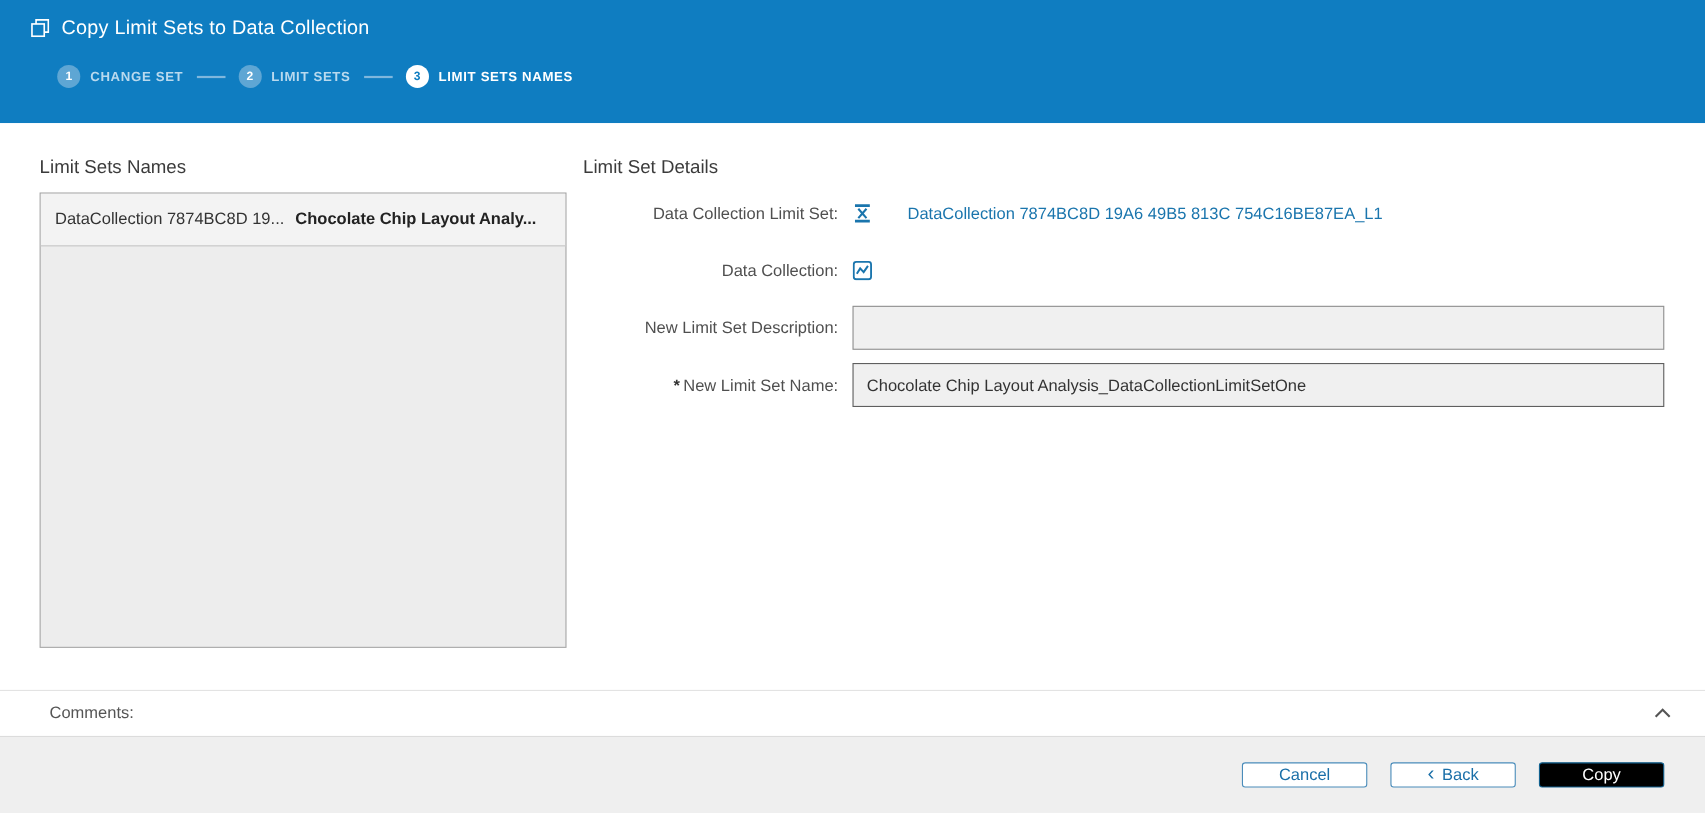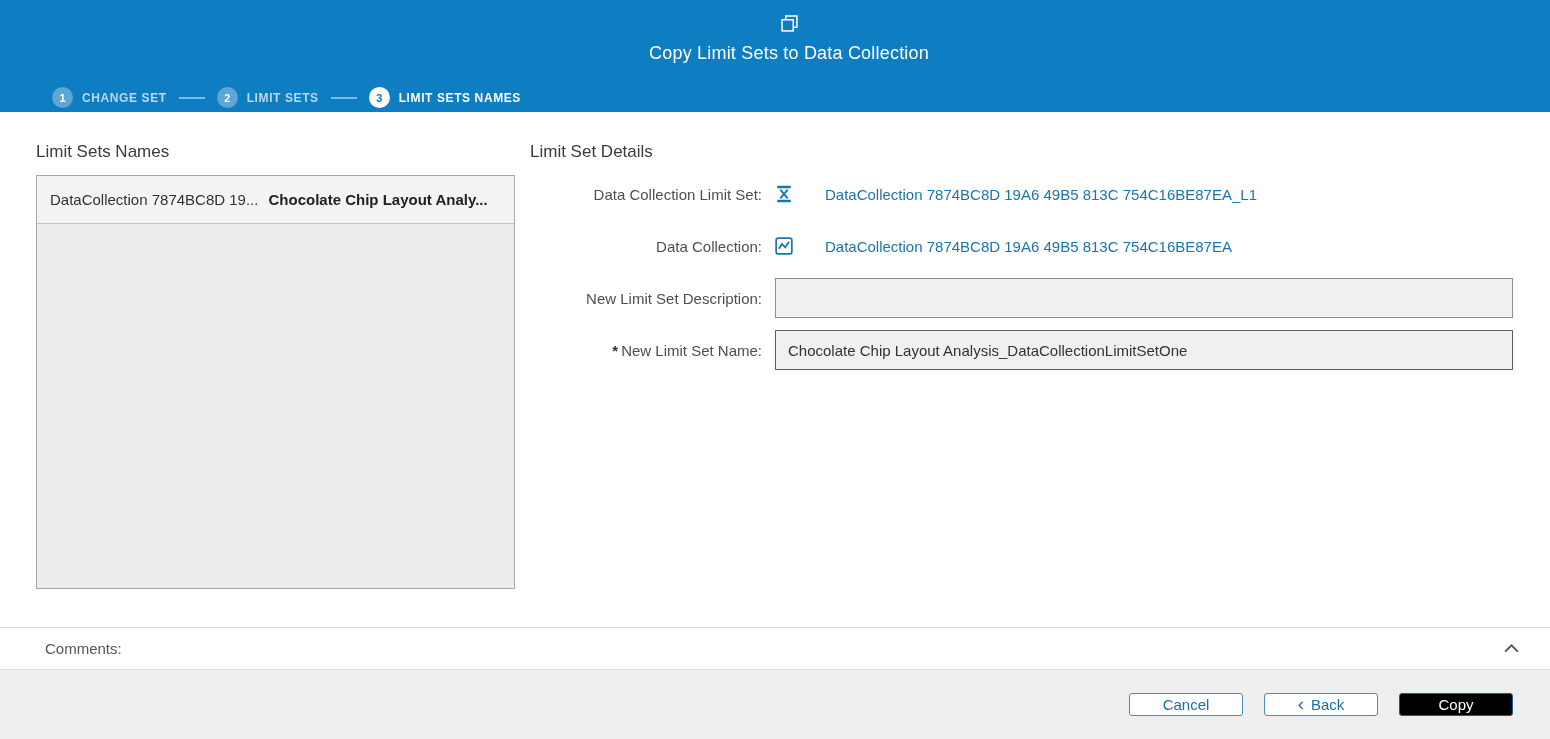--- a/index.html
+++ b/index.html
@@ -7,21 +7,21 @@
   body {
     width: 1550px; height: 739px;
     font-family: "Liberation Sans", sans-serif;
     background: #ffffff;
     overflow: hidden;
   }
   .app { display: flex; flex-direction: column; width: 1550px; height: 739px; }
 
   
   .topbar { flex: none; height: 112px; background: #0f7dc1; }
-  .title-row { display: flex; align-items: center; gap: 11px; padding: 15px 0 0 28px; color: #fff; flex-direction: column; }
+  .title-row { display: flex; align-items: center; gap: 11px; padding: 15px 0 0 28px; color: #fff; }
   .title-row h1 { font-size: 18px; font-weight: 400; margin: 0; letter-spacing: 0.2px; }
 
   .steps { display: flex; align-items: center; margin: 23px 0 0 52px; }
   .step { display: flex; align-items: center; gap: 9px; cursor: pointer; }
   .circle {
     width: 21px; height: 21px; border-radius: 50%;
     display: flex; align-items: center; justify-content: center;
     font-size: 11px; font-weight: 700; flex: none;
   }
   .step.done .circle { background: #5ea6d4; color: #ffffff; }
@@ -147,21 +147,20 @@
 
         <div class="frow">
           <div class="flabel">Data Collection:</div>
           <div class="fval">
             <span class="type-icon">
               <svg width="18" height="18" viewBox="0 0 16 16">
                 <rect x="1" y="1" width="14" height="14" rx="2" fill="none" stroke="#1a75ad" stroke-width="1.5"></rect>
                 <polyline points="3.5,10.5 6.2,6.2 9,9.2 12.5,4.2" fill="none" stroke="#1a75ad" stroke-width="1.6"></polyline>
               </svg>
             </span>
-            <a class="obj-link" href="#">DataCollection 7874BC8D 19A6 49B5 813C 754C16BE87EA</a>
           </div>
         </div>
 
         <div class="frow">
           <div class="flabel">New Limit Set Description:</div>
           <div class="fval">
             <input class="text desc" type="text" value="" style="">
           </div>
         </div>
 

